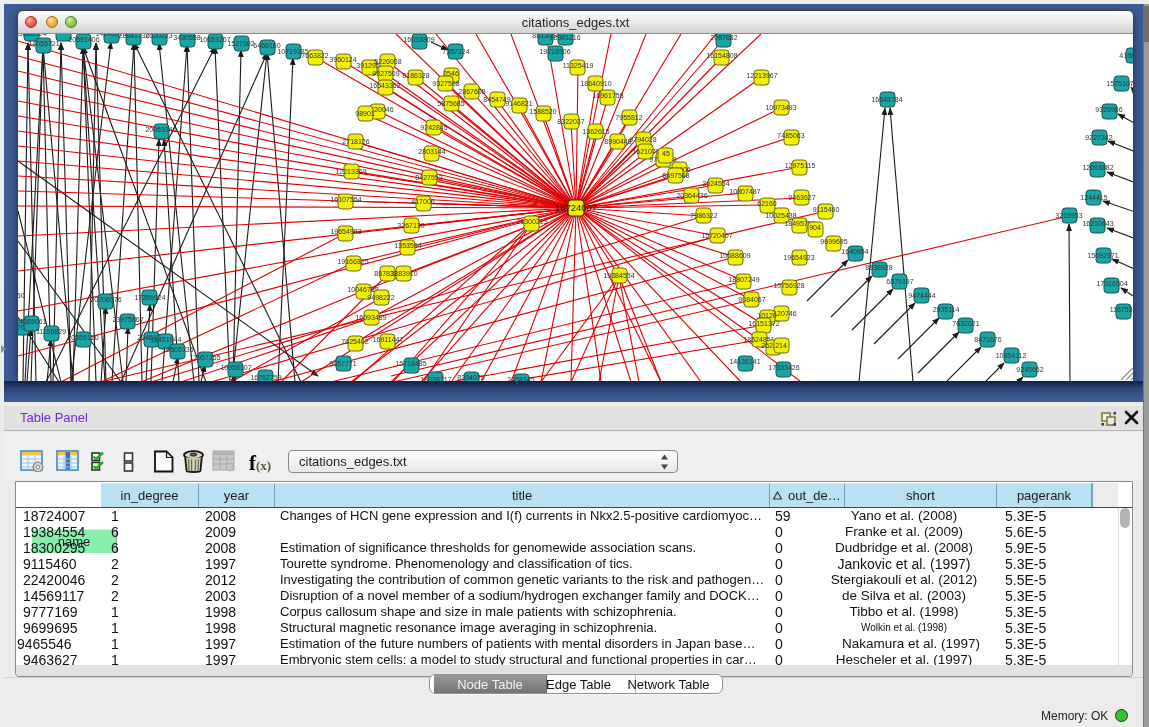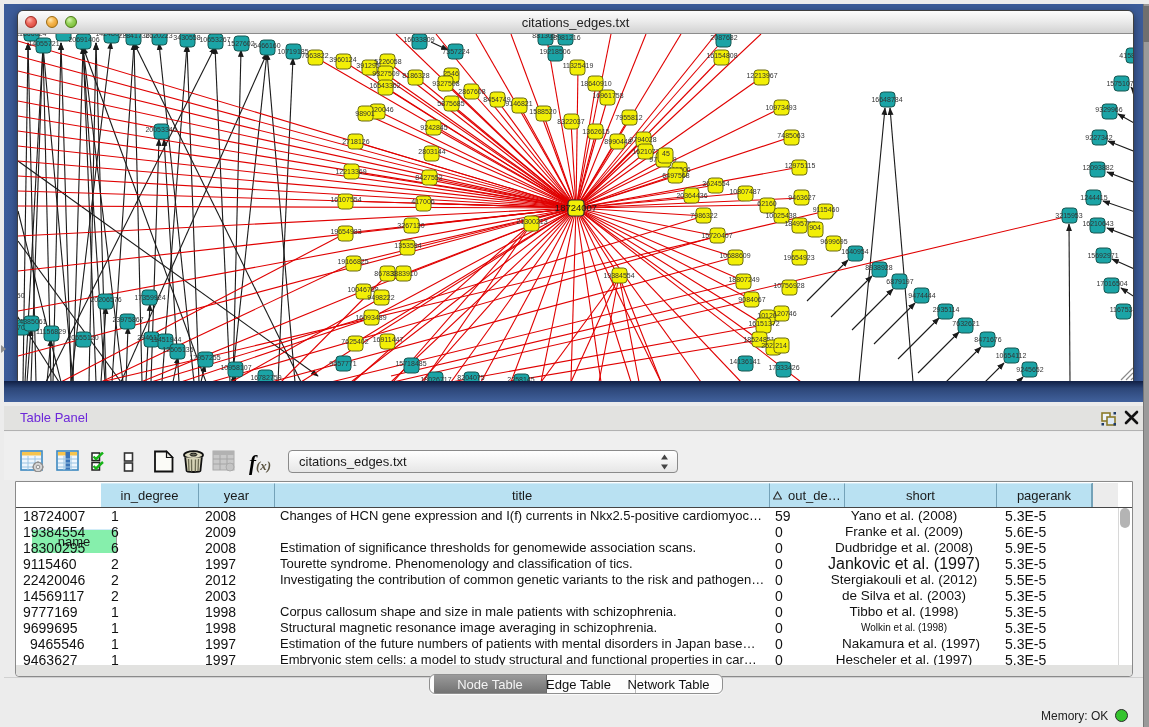--- a/index.html
+++ b/index.html
@@ -603,21 +603,21 @@
     <rect x="1" y="1" width="21" height="19" fill="#c9c9c9" stroke="#aaa"></rect>
     <rect x="1" y="1" width="21" height="4" fill="#b2b2b2"></rect>
     <g stroke="#a5a5a5" stroke-width="1">
       <line x1="1" y1="9" x2="22" y2="9"></line>
       <line x1="1" y1="14" x2="22" y2="14"></line>
       <line x1="8" y1="5" x2="8" y2="20"></line>
       <line x1="15" y1="5" x2="15" y2="20"></line>
     </g>
     <circle cx="18" cy="17" r="4" fill="#c4c4c4" stroke="#ababab"></circle>
   </svg>
-<div class="abs" style="left:249px;top:451px;font-family:'Liberation Serif',serif;font-style:italic"><span style="font-size:21px;font-weight:bold;color:#000">f</span><span style="font-size:13px;font-weight:bold;color:#5a5340">(x)</span></div>
+<div class="abs" style="left:249px;top:451px;font-family:'Liberation Serif',serif;"><span style="font-size:21px;font-weight:bold;color:#000">f</span><span style="font-size:13px;font-weight:bold;color:#5a5340">(x)</span></div>
 <div class="abs" style="left:288px;top:450px;width:390px;height:23px;background:linear-gradient(180deg,#fff,#e6e6e6);border:1px solid #8a8a8a;border-radius:4px;font-size:13px;color:#1a1a1a;line-height:22px;padding-left:10px">citations_edges.txt<svg class="abs" style="right:8px;top:3px" width="9" height="16" xmlns="http://www.w3.org/2000/svg">
       <path d="M4.5,0.5 L8,5.5 L1,5.5 z" fill="#444"></path>
       <path d="M4.5,15.5 L8,10.5 L1,10.5 z" fill="#444"></path>
     </svg></div>
 <svg class="abs" style="left:1101px;top:411px" width="17" height="16" xmlns="http://www.w3.org/2000/svg">
     <rect x="1" y="2" width="8" height="8" fill="#eef4fb" stroke="#8a7a2a" stroke-width="1.6"></rect>
     <rect x="6" y="6" width="8" height="8" fill="#dfeaf6" stroke="#8a7a2a" stroke-width="1.6"></rect>
     <rect x="12.5" y="1" width="2.5" height="2.5" fill="#1d3a66"></rect>
     <rect x="0.5" y="12" width="2.5" height="2.5" fill="#1d3a66"></rect>
     <rect x="12.5" y="12" width="2.5" height="2.5" fill="#1d3a66"></rect>
@@ -661,36 +661,37 @@
     <span class="cell" style="left:759px;width:70px">0</span>
     <span class="cell" style="left:812px;width:152px;text-align:center;font-size:13.5px">Dudbridge et al. (2008)</span>
     <span class="cell" style="left:989px;width:90px">5.9E-5</span>
   </div>
 <div class="abs row" style="top:555.5px;width:1100px;">
     <span class="cell" style="left:7px;width:90px">9115460</span>
     <span class="cell" style="left:95px;width:60px">2</span>
     <span class="cell" style="left:189px;width:60px">1997</span>
     <span class="cell" style="left:264px;width:494px;font-size:13px">Tourette syndrome. Phenomenology and classification of tics.</span>
     <span class="cell" style="left:759px;width:70px">0</span>
-    <span class="cell" style="left:812px;width:152px;text-align:right;font-size:16px">Jankovic et al. (1997)</span>
+    <span class="cell" style="left:812px;width:152px;text-align:center;font-size:14px">Jankovic et al. (1997)</span>
     <span class="cell" style="left:989px;width:90px">5.3E-5</span>
   </div>
 <div class="abs row" style="top:571.5px;width:1100px;">
     <span class="cell" style="left:7px;width:90px">22420046</span>
     <span class="cell" style="left:95px;width:60px">2</span>
     <span class="cell" style="left:189px;width:60px">2012</span>
     <span class="cell" style="left:264px;width:494px;font-size:13px">Investigating the contribution of common genetic variants to the risk and pathogen…</span>
     <span class="cell" style="left:759px;width:70px">0</span>
     <span class="cell" style="left:812px;width:152px;text-align:center;font-size:13.5px">Stergiakouli et al. (2012)</span>
     <span class="cell" style="left:989px;width:90px">5.5E-5</span>
   </div>
 <div class="abs row" style="top:587.5px;width:1100px;">
     <span class="cell" style="left:7px;width:90px">14569117</span>
     <span class="cell" style="left:95px;width:60px">2</span>
     <span class="cell" style="left:189px;width:60px">2003</span>
+    <span class="cell" style="left:264px;width:494px;font-size:13px">Disruption of a novel member of a sodium/hydrogen exchanger family and DOCK…</span>
     <span class="cell" style="left:759px;width:70px">0</span>
     <span class="cell" style="left:812px;width:152px;text-align:center;font-size:13.5px">de Silva et al. (2003)</span>
     <span class="cell" style="left:989px;width:90px">5.3E-5</span>
   </div>
 <div class="abs row" style="top:603.5px;width:1100px;">
     <span class="cell" style="left:7px;width:90px">9777169</span>
     <span class="cell" style="left:95px;width:60px">1</span>
     <span class="cell" style="left:189px;width:60px">1998</span>
     <span class="cell" style="left:264px;width:494px;font-size:13px">Corpus callosum shape and size in male patients with schizophrenia.</span>
     <span class="cell" style="left:759px;width:70px">0</span>
@@ -700,21 +701,21 @@
 <div class="abs row" style="top:619.5px;width:1100px;">
     <span class="cell" style="left:7px;width:90px">9699695</span>
     <span class="cell" style="left:95px;width:60px">1</span>
     <span class="cell" style="left:189px;width:60px">1998</span>
     <span class="cell" style="left:264px;width:494px;font-size:13px">Structural magnetic resonance image averaging in schizophrenia.</span>
     <span class="cell" style="left:759px;width:70px">0</span>
     <span class="cell" style="left:812px;width:152px;text-align:center;font-size:10px">Wolkin et al. (1998)</span>
     <span class="cell" style="left:989px;width:90px">5.3E-5</span>
   </div>
 <div class="abs row" style="top:635.5px;width:1100px;">
-    <span class="cell" style="left:14px;width:90px">9465546</span>
+    <span class="cell" style="left:1px;width:90px">9465546</span>
     <span class="cell" style="left:95px;width:60px">1</span>
     <span class="cell" style="left:189px;width:60px">1997</span>
     <span class="cell" style="left:264px;width:494px;font-size:13px">Estimation of the future numbers of patients with mental disorders in Japan base…</span>
     <span class="cell" style="left:759px;width:70px">0</span>
     <span class="cell" style="left:812px;width:152px;text-align:right;font-size:13.5px">Nakamura et al. (1997)</span>
     <span class="cell" style="left:989px;width:90px">5.3E-5</span>
   </div>
 <div class="abs row" style="top:651.5px;width:1100px;height:13px;">
     <span class="cell" style="left:7px;width:90px">9463627</span>
     <span class="cell" style="left:95px;width:60px">1</span>

